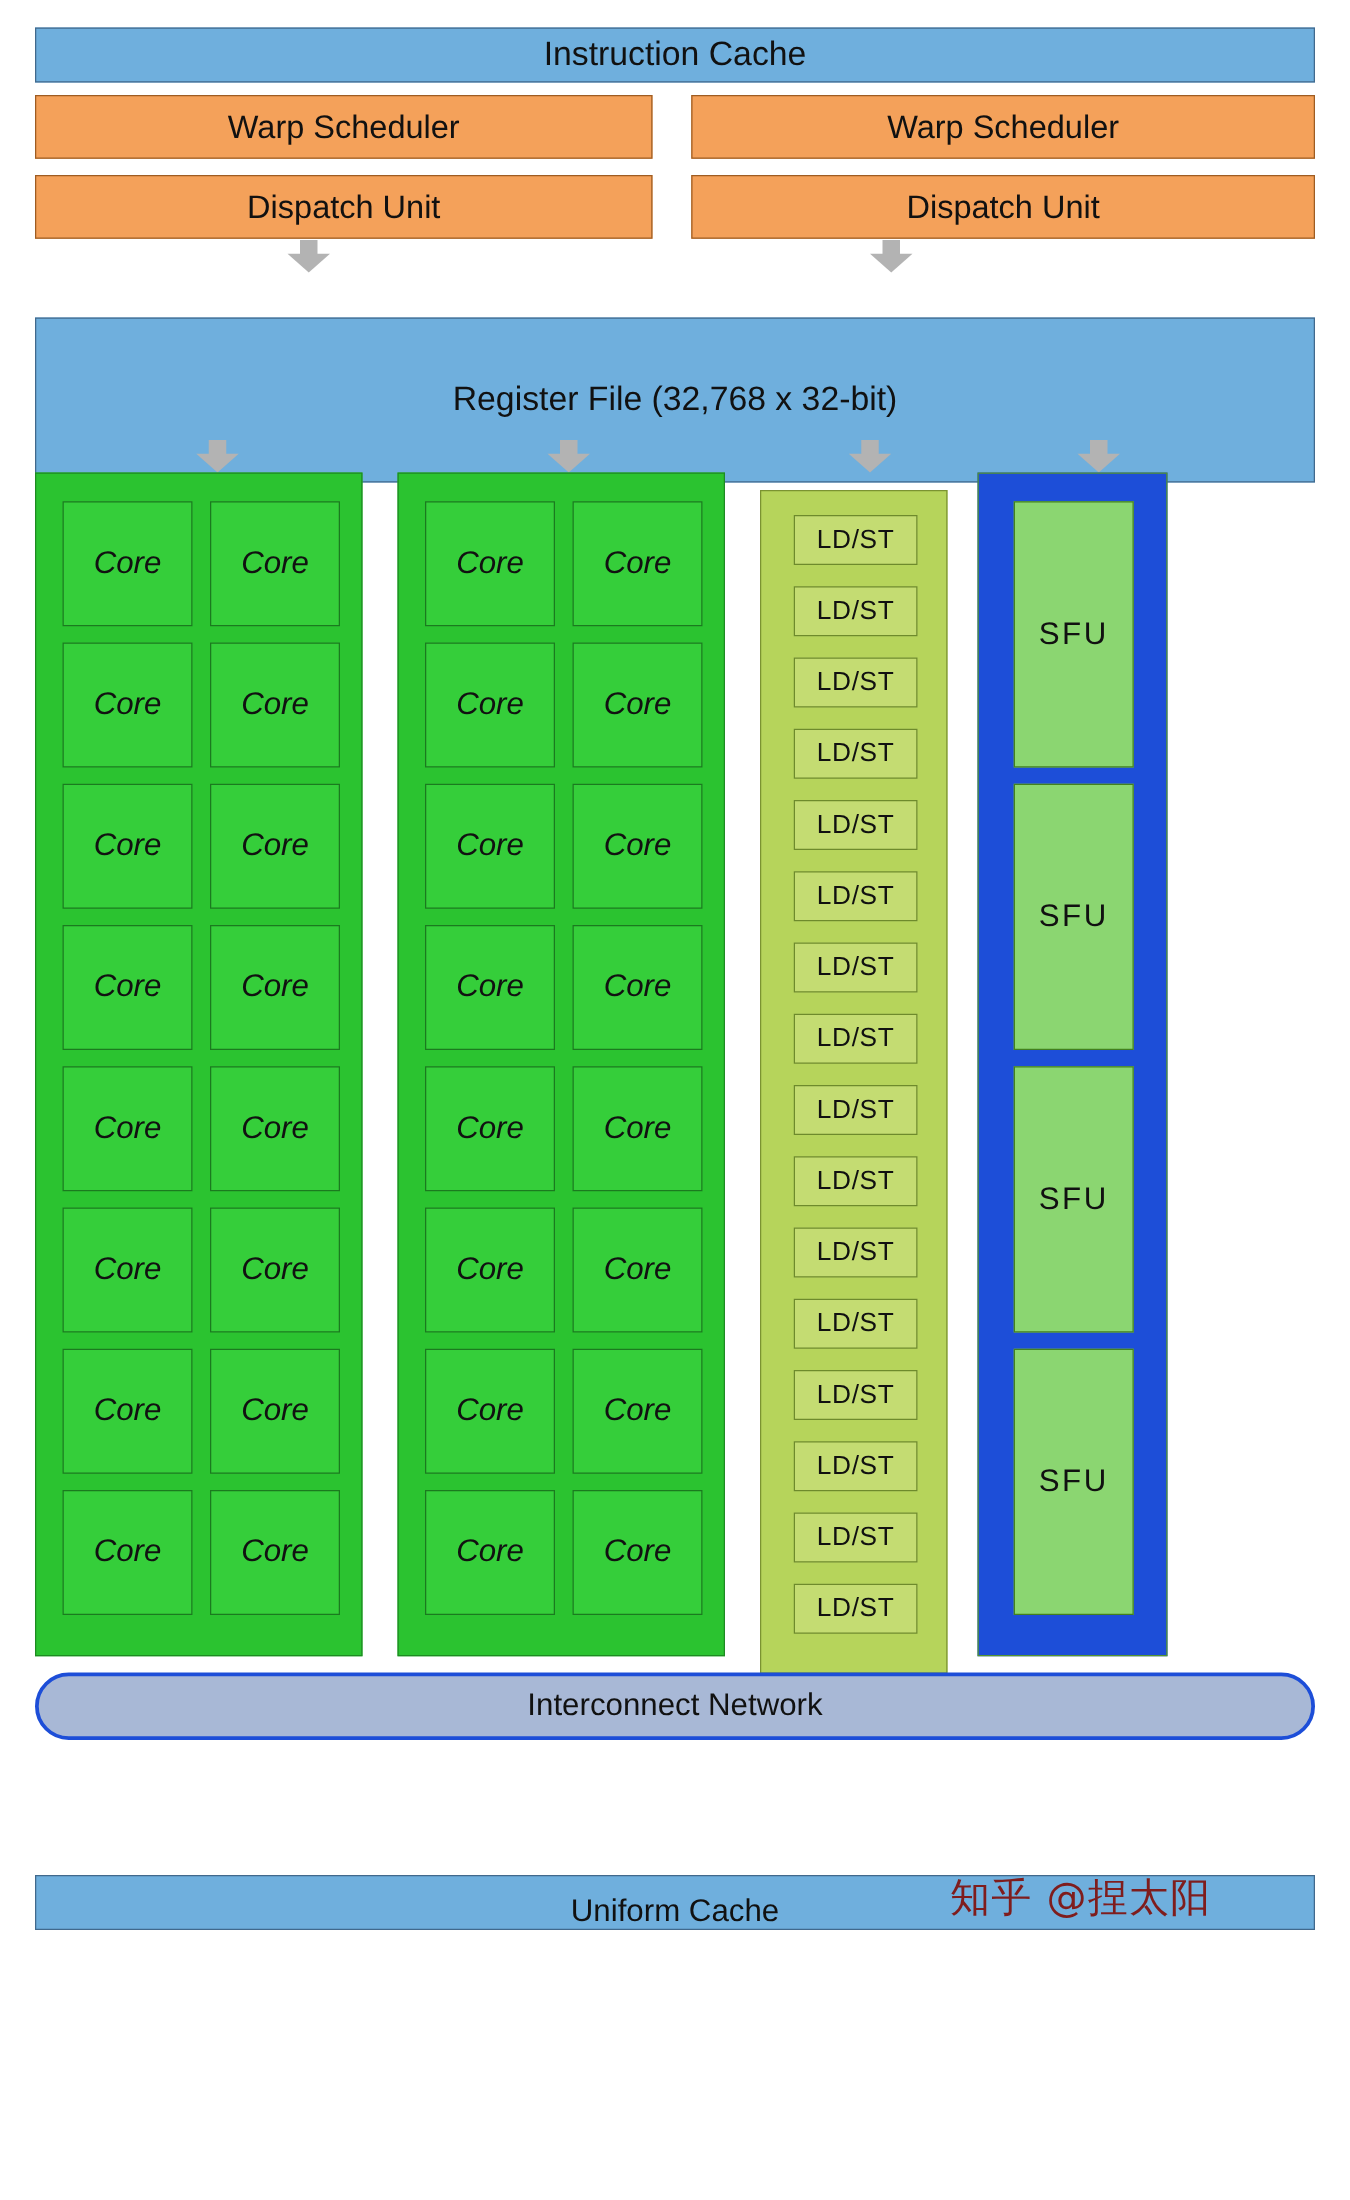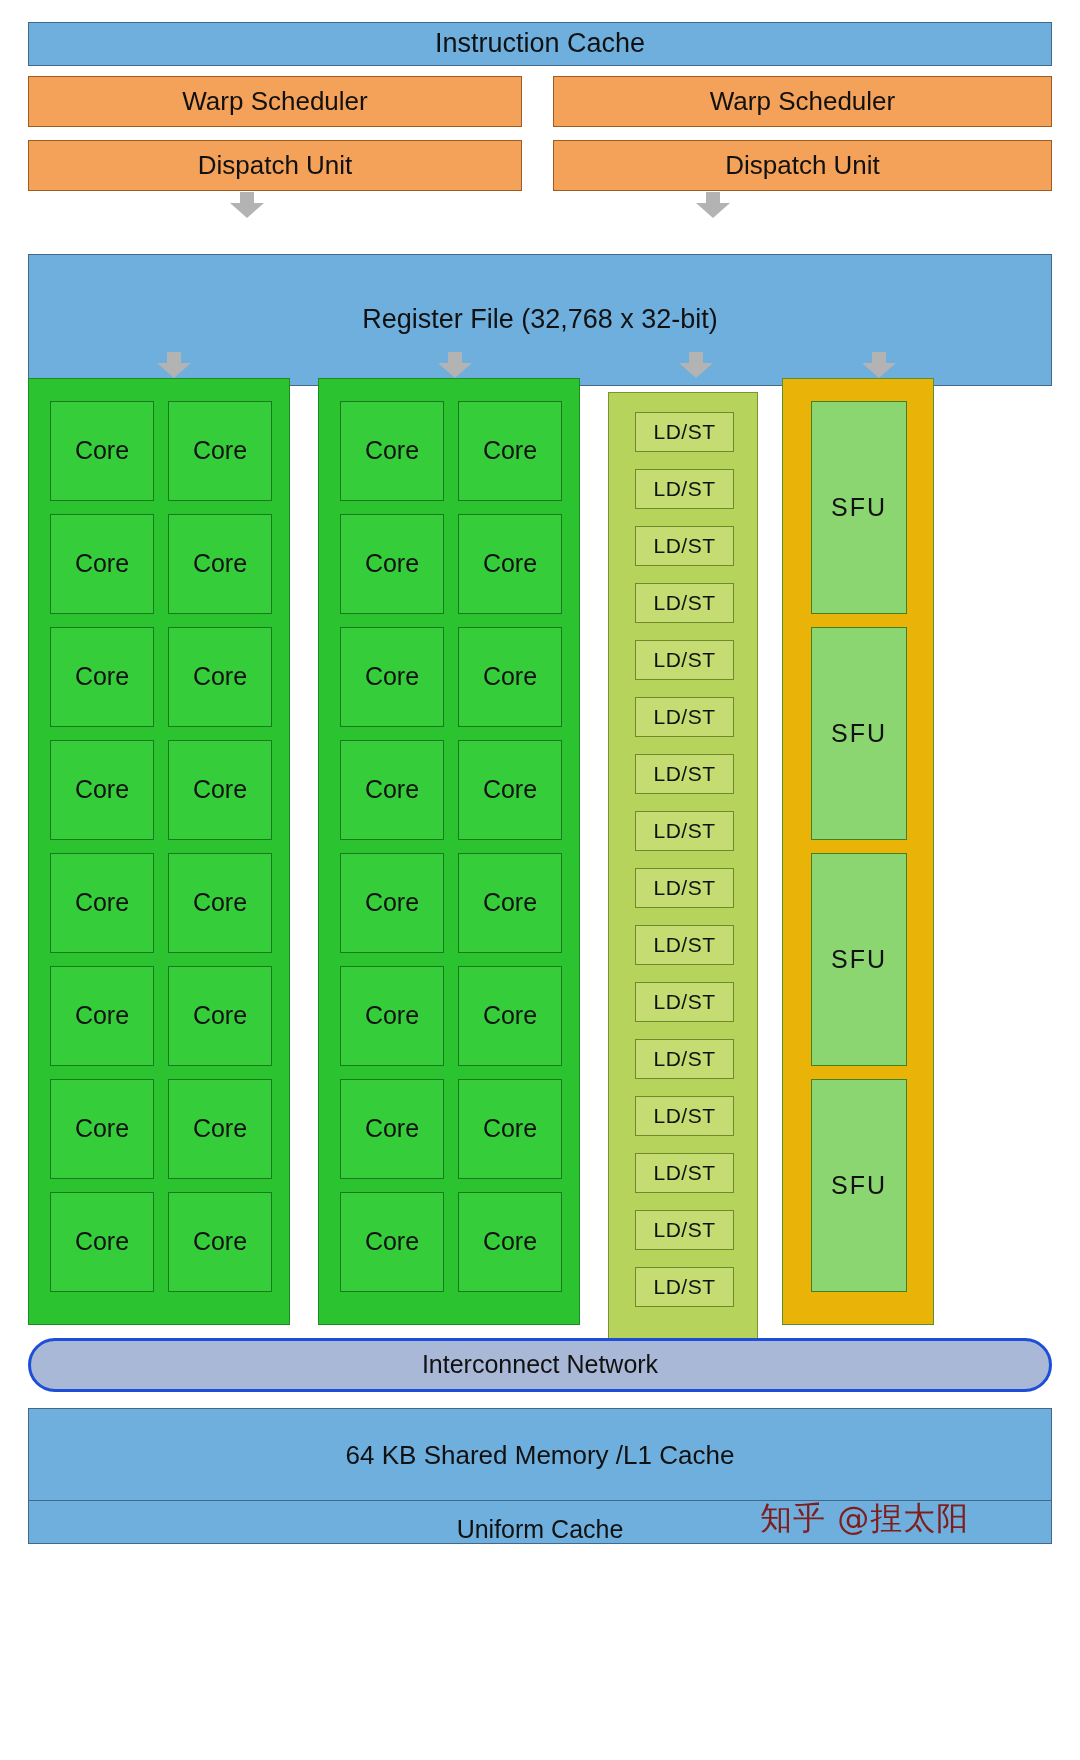--- a/index.html
+++ b/index.html
@@ -35,31 +35,32 @@
     background: #F4A15A;
     border: 1px solid #9E5C22;
   }
   .green-col {
     background: #2BC330;
     border: 1px solid #1E8A22;
   }
   .green-cell {
     background: #35CE3A;
     border: 1px solid #1B7A1F;
+    font-style: italic;
   }
   .olive-col {
     background: #B6D45B;
     border: 1px solid #7B9331;
   }
   .olive-cell {
     background: #C4DC72;
     border: 1px solid #6E8A2C;
   }
   .lgreen-col {
-    background: #eab308;
+    background: #1d4ed8;
     border: 1px solid #53932F;
   }
   .lgreen-cell {
     background: #8BD671;
     border: 1px solid #43801F;
   }
   .interconnect {
     background: #A8B8D6;
     border: 3px solid #1d4ed8;
     border-radius: 60px;
@@ -336,23 +337,20 @@
         <div class="box lgreen-cell t-sfu" style="left: 28px; top: 700px; width: 96px; height: 213px;">
           <span>SFU</span>
         </div>
       </div>
   </div>
 
   <div class="box interconnect t-inter" style="left:28px; top:1338px; width:1024px; height:54px;">
     <span>Interconnect Network</span>
   </div>
 
-  <div class="box blue t-shared" style="left:28px; top:1408px; width:1024px; height:94px;">
-    <span>64 KB Shared Memory /L1 Cache</span>
-  </div>
 
   <div class="box blue t-uniform" style="left:28px; top:1500px; width:1024px; height:44px;align-items:flex-end;">
     <span>Uniform Cache</span>
   </div>
 
   <div class="watermark" style="left:760px; top:1497px;">知乎 @捏太阳</div>
 
 </div>
 
 </body></html>

